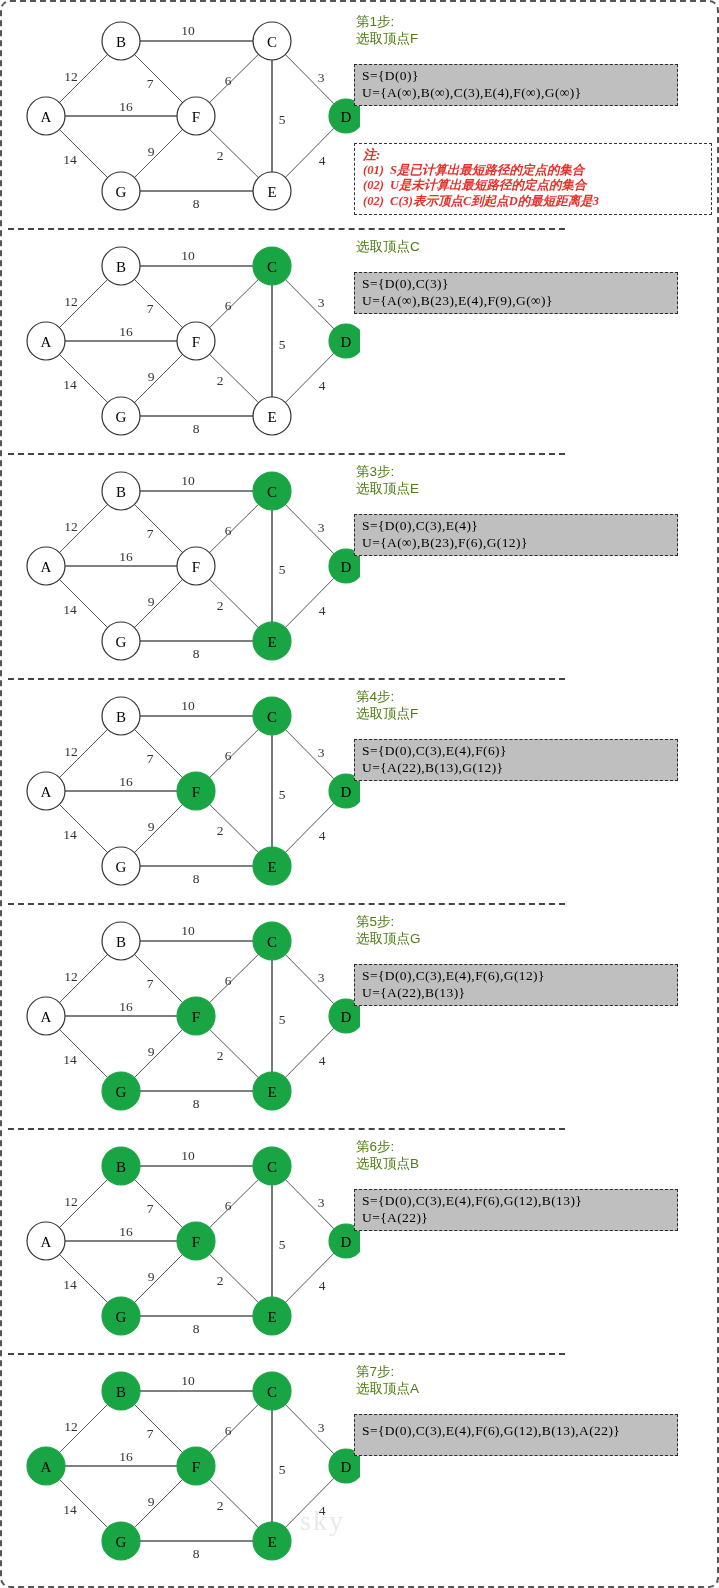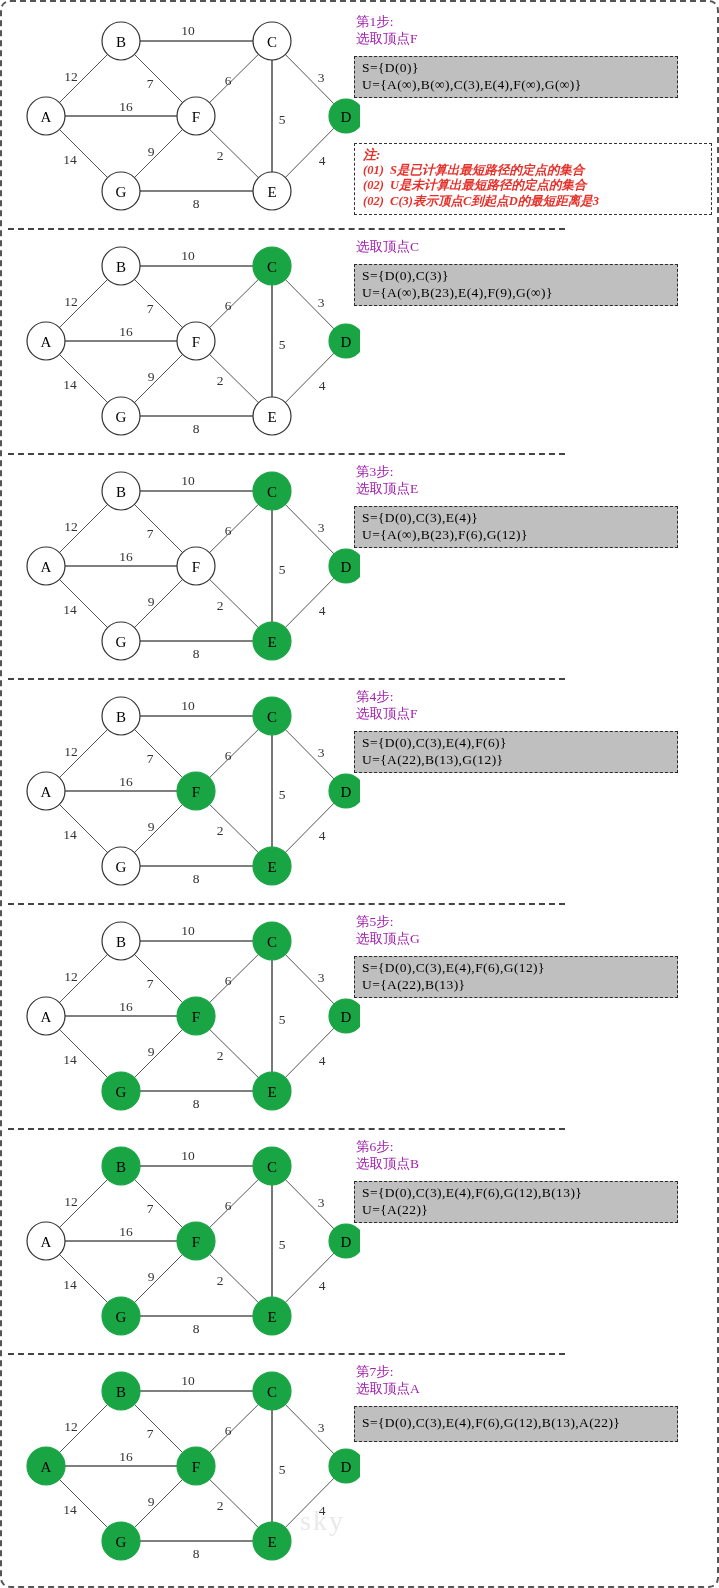--- a/index.html
+++ b/index.html
@@ -26,29 +26,29 @@
     border-top:2px dashed #444;
   }
   .graph{
     position:absolute;left:8px;top:4px;width:352px;height:218px;
   }
   .graph svg{display:block;}
   .right{
     position:absolute;left:352px;top:10px;width:360px;height:210px;
   }
   .step-title{
-    font-family:Liberation Serif, serif;
+    font-family:Liberation Sans, sans-serif;
     font-size:13.5px;
     line-height:17px;
-    color:#a21caf;
+    color:#4d7c0f;
     white-space:pre;
     padding-left:4px;
   }
   .set-box{
-    margin-top:9px;
+    margin-top:17px;
     margin-left:2px;
     background:#bfbfbf;
     border:1.5px dashed #2a2a2a;
     padding:3px 7px 4px 7px;
     display:inline-block;
     min-width:324px;
     box-sizing:border-box;
   }
   .set-line{
     font-family:"Liberation Serif",serif;
@@ -421,16 +421,16 @@
           <circle cx="338" cy="109" r="17" fill="#1aa545" stroke="#1aa545" stroke-width="1.2"></circle>
           <text x="338" y="109.5" class="nodelabel">D</text>
           <circle cx="264" cy="184" r="19" fill="#1aa545" stroke="#1aa545" stroke-width="1.2"></circle>
           <text x="264" y="184.5" class="nodelabel">E</text>
           <circle cx="188" cy="109" r="19" fill="#1aa545" stroke="#1aa545" stroke-width="1.2"></circle>
           <text x="188" y="109.5" class="nodelabel">F</text>
           <circle cx="113" cy="184" r="19" fill="#1aa545" stroke="#1aa545" stroke-width="1.2"></circle>
           <text x="113" y="184.5" class="nodelabel">G</text>
         </svg>
       </div>
-      <div class="right"><div class="step-title">第7步:</div><div class="step-title">选取顶点A</div><div class="set-box" style="padding-top: 8px; padding-bottom: 9px;"><div class="set-line">S={D(0),C(3),E(4),F(6),G(12),B(13),A(22)}</div></div></div>
+      <div class="right"><div class="step-title">第7步:</div><div class="step-title">选取顶点A</div><div class="set-box" style="padding-top: 8px; padding-bottom: 15px;"><div class="set-line">S={D(0),C(3),E(4),F(6),G(12),B(13),A(22)}</div></div></div>
     </div>
   </div>
 <div class="watermark">sky</div>
 
 </body></html>

